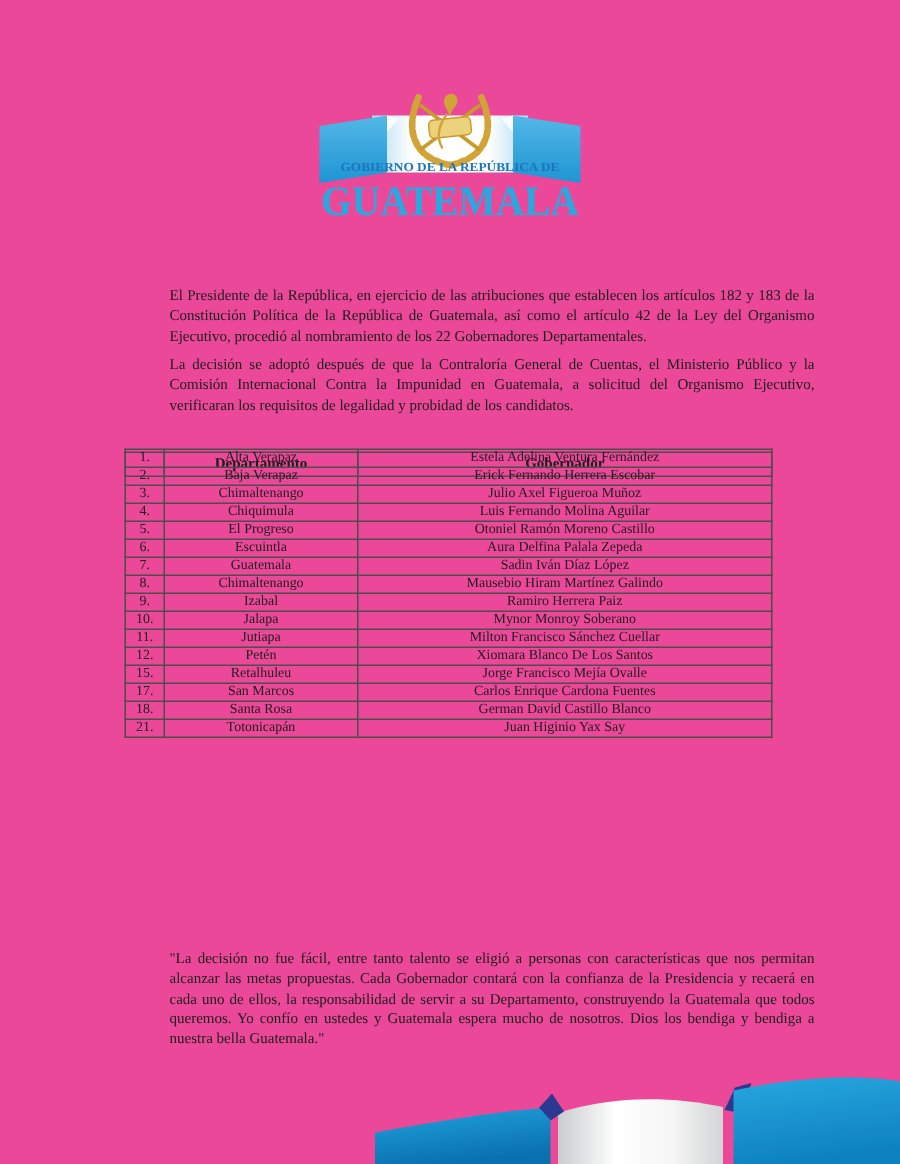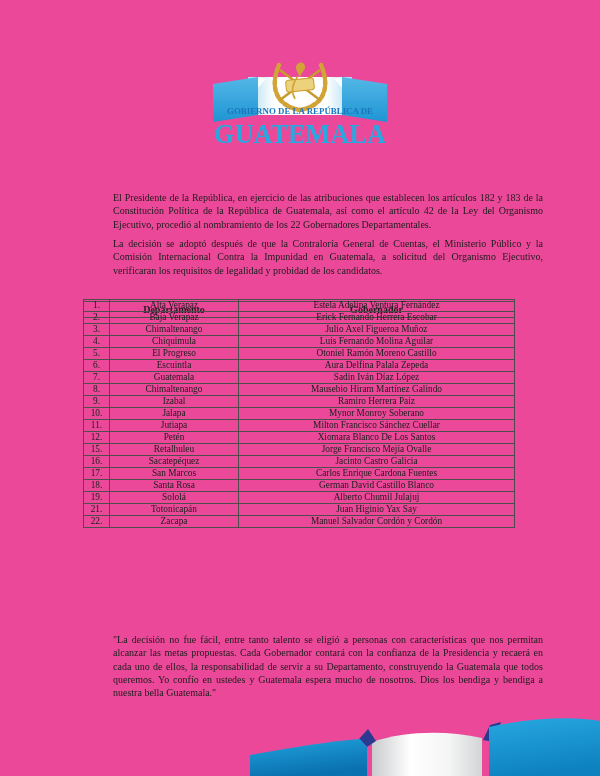--- a/index.html
+++ b/index.html
@@ -164,48 +164,33 @@
         <td>12.</td>
         <td>Petén</td>
         <td>Xiomara Blanco De Los Santos</td>
       </tr>
         <tr>
         <td>15.</td>
         <td>Retalhuleu</td>
         <td>Jorge Francisco Mejía Ovalle</td>
       </tr>
         <tr>
-        <td>16.</td>
-        <td>Sacatepéquez</td>
-        <td>Jacinto Castro Galicia</td>
-      </tr>
-        <tr>
         <td>17.</td>
         <td>San Marcos</td>
         <td>Carlos Enrique Cardona Fuentes</td>
       </tr>
         <tr>
         <td>18.</td>
         <td>Santa Rosa</td>
         <td>German David Castillo Blanco</td>
       </tr>
         <tr>
-        <td>19.</td>
-        <td>Sololá</td>
-        <td>Alberto Chumil Julajuj</td>
-      </tr>
-        <tr>
         <td>21.</td>
         <td>Totonicapán</td>
         <td>Juan Higinio Yax Say</td>
-      </tr>
-        <tr>
-        <td>22.</td>
-        <td>Zacapa</td>
-        <td>Manuel Salvador Cordón y Cordón</td>
       </tr>
       </tbody>
   </table>
 
   <p class="para quote">"La decisión no fue fácil, entre tanto talento se eligió a personas con características que nos permitan alcanzar las metas propuestas. Cada Gobernador contará con la confianza de la Presidencia y recaerá en cada uno de ellos, la responsabilidad de servir a su Departamento, construyendo la Guatemala que todos queremos. Yo confío en ustedes y Guatemala espera mucho de nosotros. Dios los bendiga y bendiga a nuestra bella Guatemala."</p>
 
   <svg class="ribbon-svg" viewBox="0 0 350 62" preserveAspectRatio="none" aria-hidden="true">
     <defs>
       <linearGradient id="ribBlueL" x1="0" y1="0" x2="0.35" y2="1">
         <stop offset="0" stop-color="#21A3DD"></stop>

